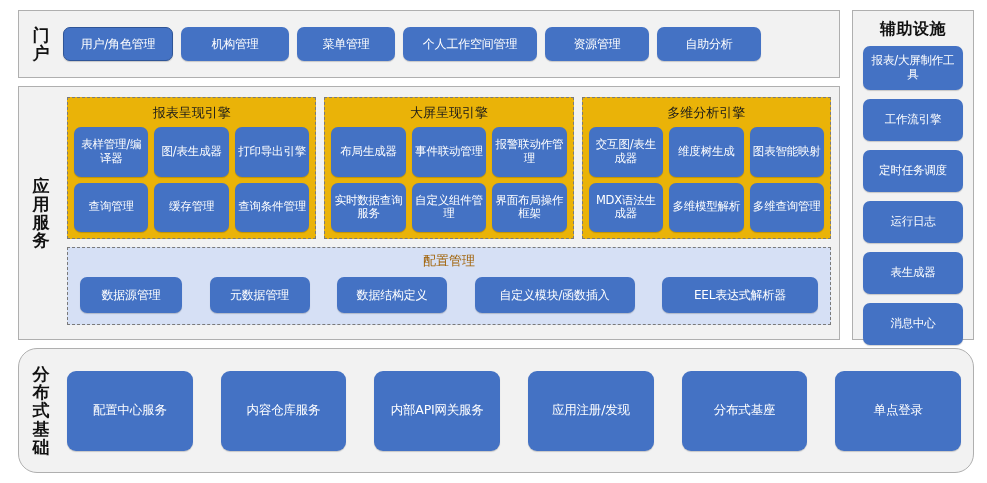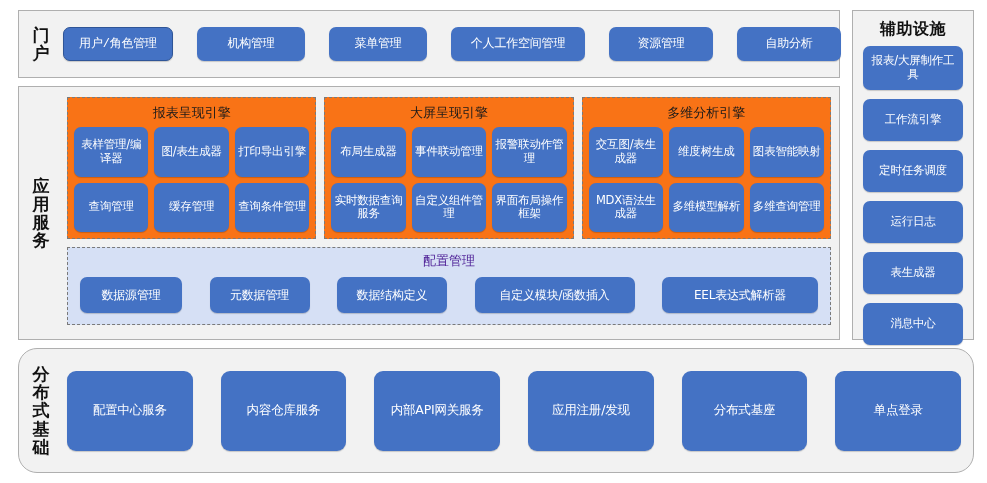--- a/index.html
+++ b/index.html
@@ -59,42 +59,42 @@
     line-height:1.18;
     padding:2px 3px;
     box-shadow:0 1px 1px rgba(0,0,0,0.18);
     letter-spacing:-0.2px;
   }
   .node.sel{border:1.5px solid #2F5597;}
 
   
   #portal-band{left:18px;top:10px;width:822px;height:68px;}
   #portal-band .band-body{gap:0;padding:0 4px 0 0;}
-  .portal-row{display:flex;align-items:flex-start;gap:24px;width:100%;font-family:Liberation Mono, monospace;}
+  .portal-row{display:flex;align-items:flex-start;gap:8px;width:100%;}
   .portal-row .node{height:34px;flex:0 0 auto;padding-left:10px;padding-right:10px;}
   .pw1{width:110px;}
   .pw2{width:108px;}
   .pw3{width:98px;}
   .pw4{width:134px;}
   .pw5{width:104px;}
   .pw6{width:104px;}
 
   
   #app-band{left:18px;top:86px;width:822px;height:254px;}
   #app-band .band-body{
     flex-direction:column;
     justify-content:flex-start;
     padding:10px 8px 8px 4px;
     gap:8px;
   }
 
   
   .engines-row{display:flex;gap:8px;width:100%;height:142px;}
   .engine{
-    background:#f97316;
+    background:#eab308;
     border:1px dashed #7A7A7A;
     box-sizing:border-box;
     padding:4px 6px 6px 6px;
     display:flex;
     flex-direction:column;
     align-items:center;
     flex:1 1 0;
   }
   .engine-title{
     font-size:13px;color:#1a1a1a;font-weight:normal;
@@ -113,21 +113,21 @@
   
   .config{
     background:#D6E0F5;
     border:1px dashed #7A7A7A;
     box-sizing:border-box;
     width:100%;
     height:78px;
     padding:3px 8px 6px 8px;
     display:flex;flex-direction:column;align-items:center;
   }
-  .config-title{font-size:13px;color:#4c1d95;margin:1px 0 4px 0;}
+  .config-title{font-size:13px;color:#a16207;margin:1px 0 4px 0;}
   .config-row{display:flex;align-items:center;justify-content:space-between;gap:14px;width:100%;flex:1 1 auto;padding:0 4px 2px 4px;box-sizing:border-box;}
   .config-row .node{height:36px;font-size:12px;flex:0 0 auto;}
   .cw1{width:102px;}
   .cw2{width:100px;}
   .cw3{width:110px;}
   .cw4{width:160px;}
   .cw5{width:156px;}
 
   
   #aux-band{left:852px;top:10px;width:122px;height:330px;flex-direction:column;align-items:center;}

